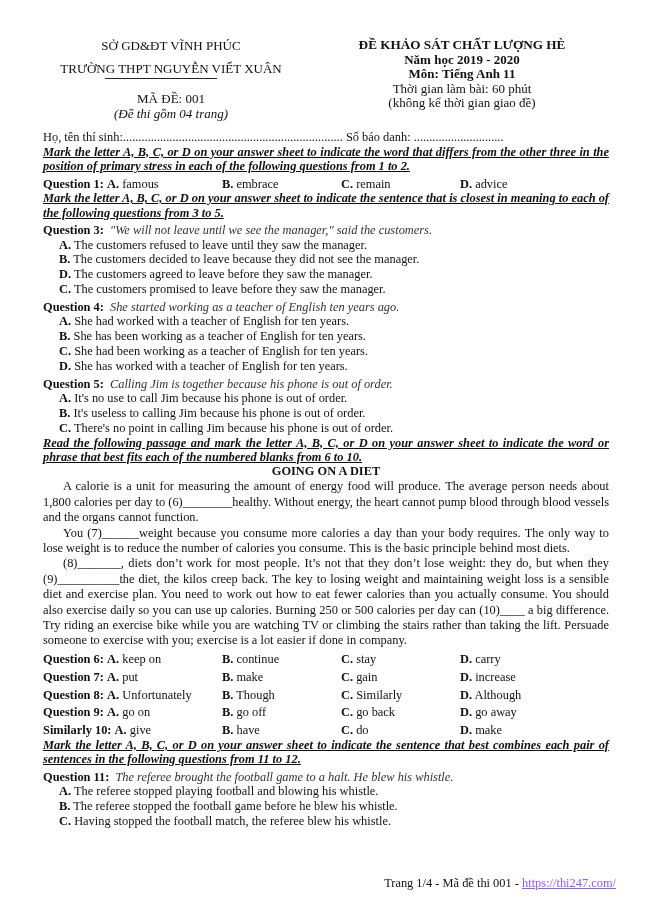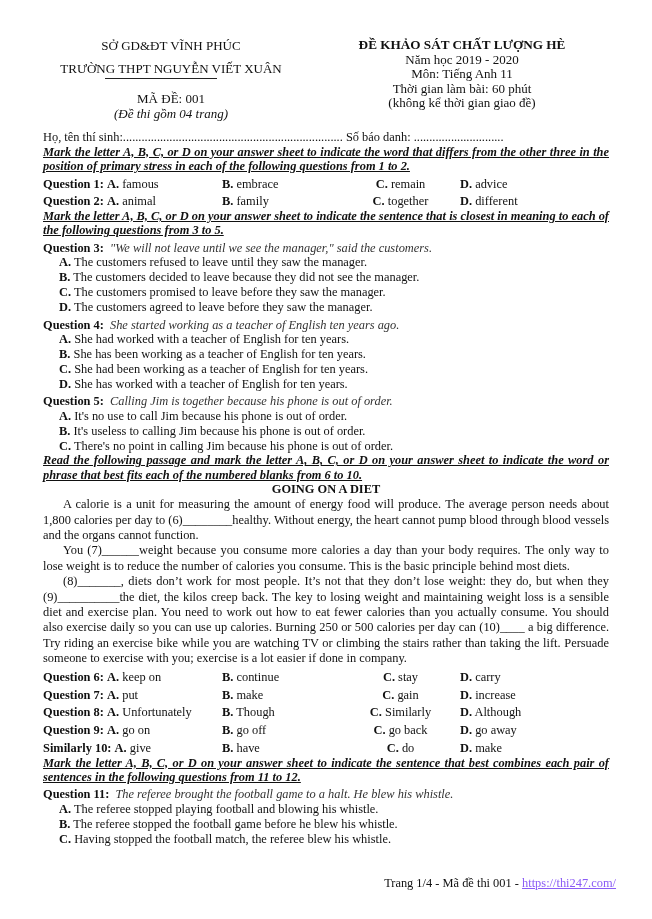--- a/index.html
+++ b/index.html
@@ -18,28 +18,28 @@
     display:block; width:112px; height:1px; background:#222; margin:2px auto 0 auto;
     position:relative; left:-10px;
   }
   .header-left .code { margin-top:12px; }
   .header-left .pages { font-style:italic; }
   .header-right {
     position:absolute; left:318px; top:38px; width:288px; text-align:center;
     font-size:13px; line-height:14.5px;
   }
   .header-right .title { font-weight:bold; font-size:13.2px; }
-  .header-right .bold { font-weight:normal; }
+  .header-right .bold { font-weight:bold; }
   .content { position:absolute; left:43px; top:130px; width:566px; }
   .line { white-space:nowrap; }
   .instruction { font-weight:bold; font-style:italic; text-align:justify; line-height:14.4px;text-decoration:underline; }
   .row4 { display:flex; height:17.8px; align-items:flex-end; }
   .row4 .c1 { width:179px; }
   .row4 .c2 { width:119px; }
-  .row4 .c3 { width:119px;text-align:center; }
+  .row4 .c3 { width:119px; }
   .row4 .c4 { width:120px; }
   b.q { font-weight:bold; }
   .stem { margin-top:3px; }
   .stem .prompt { font-style:italic; color:#333; margin-left:6px; }
   .opt { padding-left:16px; line-height:14.8px; }
   .passage-title { text-align:center; font-weight:bold; line-height:15px; }
   .para { text-align:justify; line-height:15.4px; }
   .indent { text-indent:20px; }
   .indent2 { text-indent:20px; }
   .footer {
@@ -77,35 +77,29 @@
       <span>Số báo danh: .............................</span>
     </div>
 
     <div class="instruction">Mark the letter A, B, C, or D on your answer sheet to indicate the word that differs from the other three in the position of primary stress in each of the following questions from 1 to 2.</div>
     <div class="row4">
       <span class="c1"><b class="q">Question 1:</b> <b>A.</b> <span>famous</span></span>
       <span class="c2"><b>B.</b> <span>embrace</span></span>
       <span class="c3"><b>C.</b> <span>remain</span></span>
       <span class="c4"><b>D.</b> <span>advice</span></span>
     </div>
-    <div class="row4">
-      <span class="c1"><b class="q">Question 2:</b> <b>A.</b> <span>animal</span></span>
-      <span class="c2"><b>B.</b> <span>family</span></span>
-      <span class="c3"><b>C.</b> <span>together</span></span>
-      <span class="c4"><b>D.</b> <span>different</span></span>
-    </div>
 
     <div class="instruction">Mark the letter A, B, C, or D on your answer sheet to indicate the sentence that is closest in meaning to each of the following questions from 3 to 5.</div>
 
     <div>
       <div class="line stem"><b class="q">Question 3:</b><span class="prompt">"We will not leave until we see the manager," said the customers.</span></div>
       <div class="opt line"><b>A.</b> <span>The customers refused to leave until they saw the manager.</span></div>
       <div class="opt line"><b>B.</b> <span>The customers decided to leave because they did not see the manager.</span></div>
+      <div class="opt line"><b>D.</b> <span>The customers agreed to leave before they saw the manager.</span></div>
       <div class="opt line"><b>C.</b> <span>The customers promised to leave before they saw the manager.</span></div>
-      <div class="opt line"><b>D.</b> <span>The customers agreed to leave before they saw the manager.</span></div>
     </div>
 
     <div>
       <div class="line stem"><b class="q">Question 4:</b><span class="prompt">She started working as a teacher of English ten years ago.</span></div>
       <div class="opt line"><b>A.</b> <span>She had worked with a teacher of English for ten years.</span></div>
       <div class="opt line"><b>B.</b> <span>She has been working as a teacher of English for ten years.</span></div>
       <div class="opt line"><b>C.</b> <span>She had been working as a teacher of English for ten years.</span></div>
       <div class="opt line"><b>D.</b> <span>She has worked with a teacher of English for ten years.</span></div>
     </div>
 

